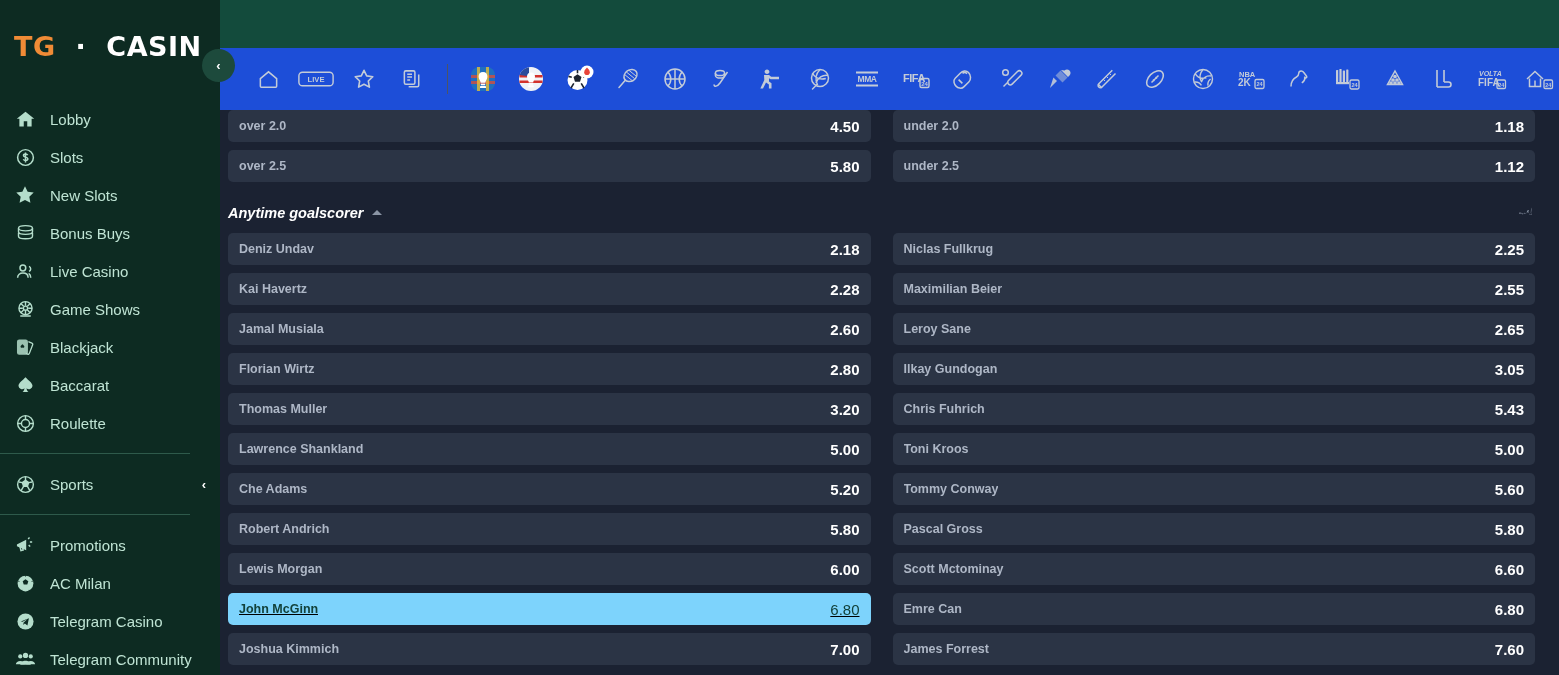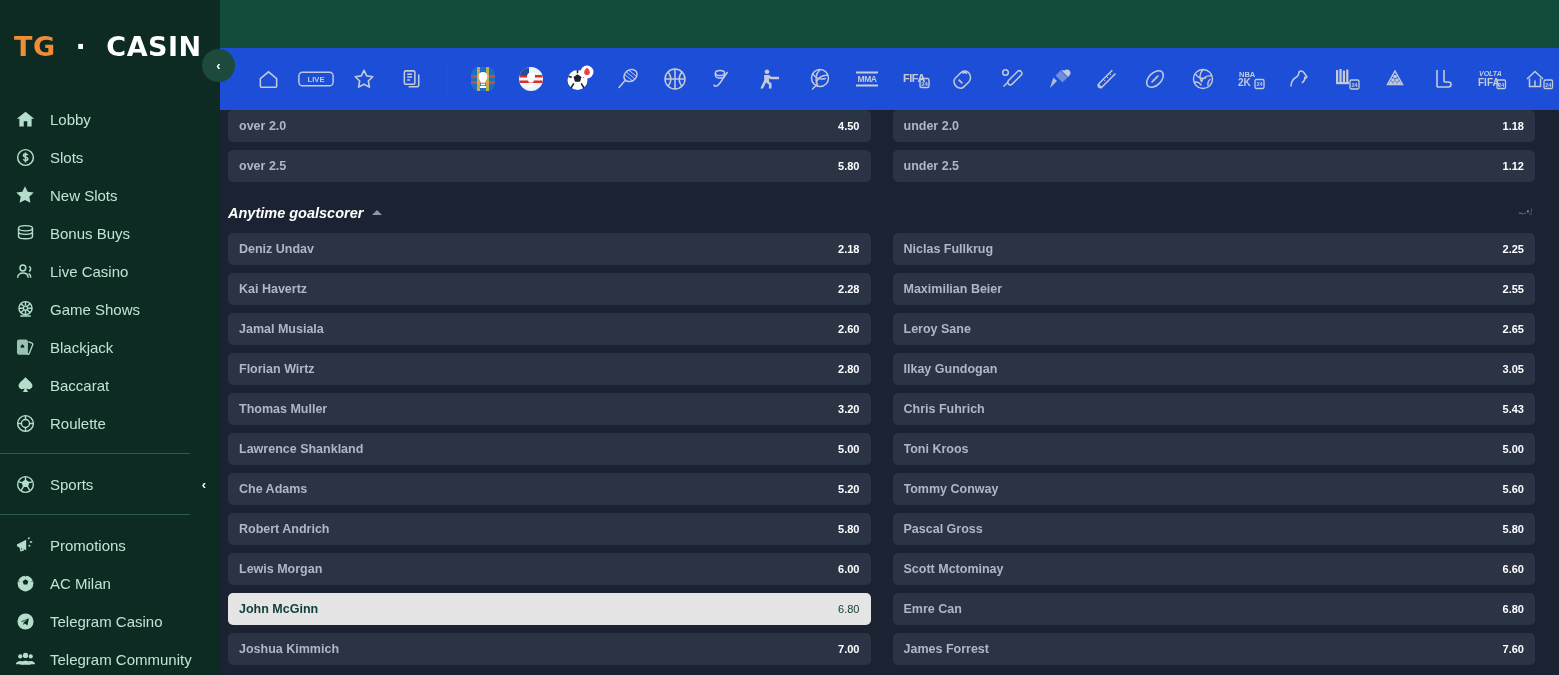--- a/index.html
+++ b/index.html
@@ -123,25 +123,25 @@
     padding: 0 11px;
     margin-bottom: 8px;
     cursor: pointer;
   }
   .bet-name {
     font-size: 12.5px; font-weight: bold;
     color: #aeb7c6;
     white-space: nowrap; overflow: hidden; text-overflow: ellipsis;
   }
   .bet-odds {
-    font-size: 11px; font-weight: bold;
+    font-size: 15px; font-weight: bold;
     color: #ffffff;
     margin-left: 25px;
   }
-  .bet-row.selected { background: #e5e5e5; }
+  .bet-row.selected { background: #7dd3fc; text-decoration: underline; }
   .bet-row.selected .bet-name { color: #12413a; }
   .bet-row.selected .bet-odds { color: #12413a; font-weight: normal; }
 
   .market-header {
     display: flex; align-items: center;
     padding: 14px 24px 12px 8px;
     justify-content: space-between;
   }
   .market-title-wrap { display: flex; align-items: center; gap: 9px; cursor: pointer; font-style: italic; }
   .market-title { font-size: 14.5px; font-weight: bold; color: #ffffff; }

